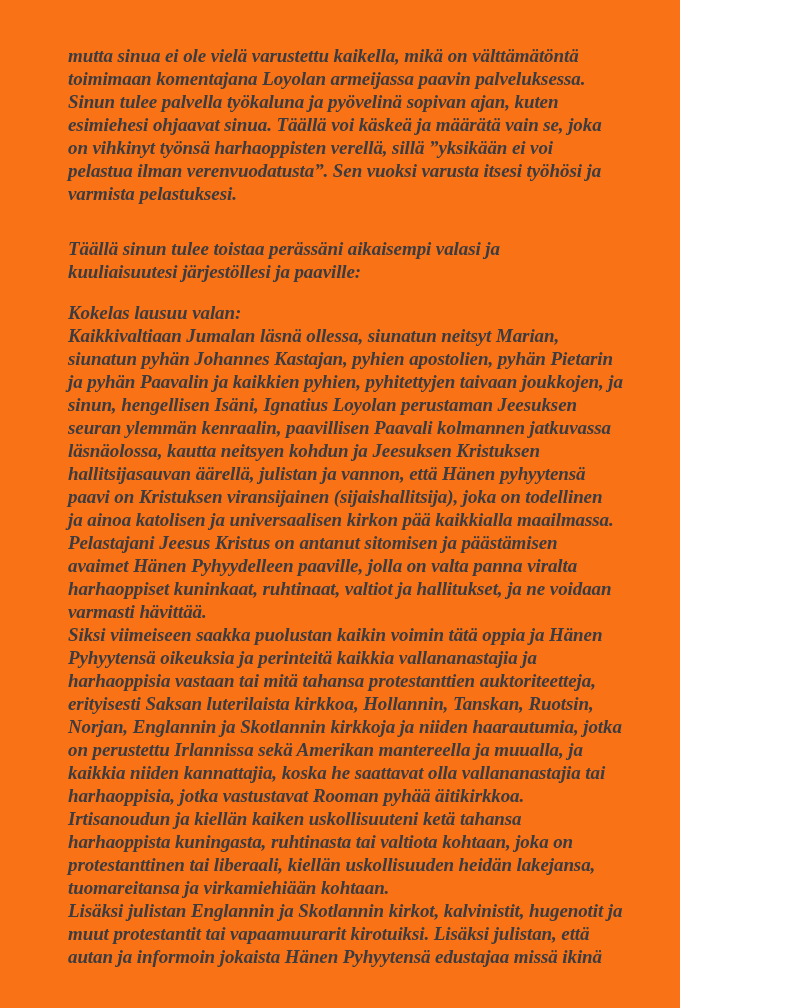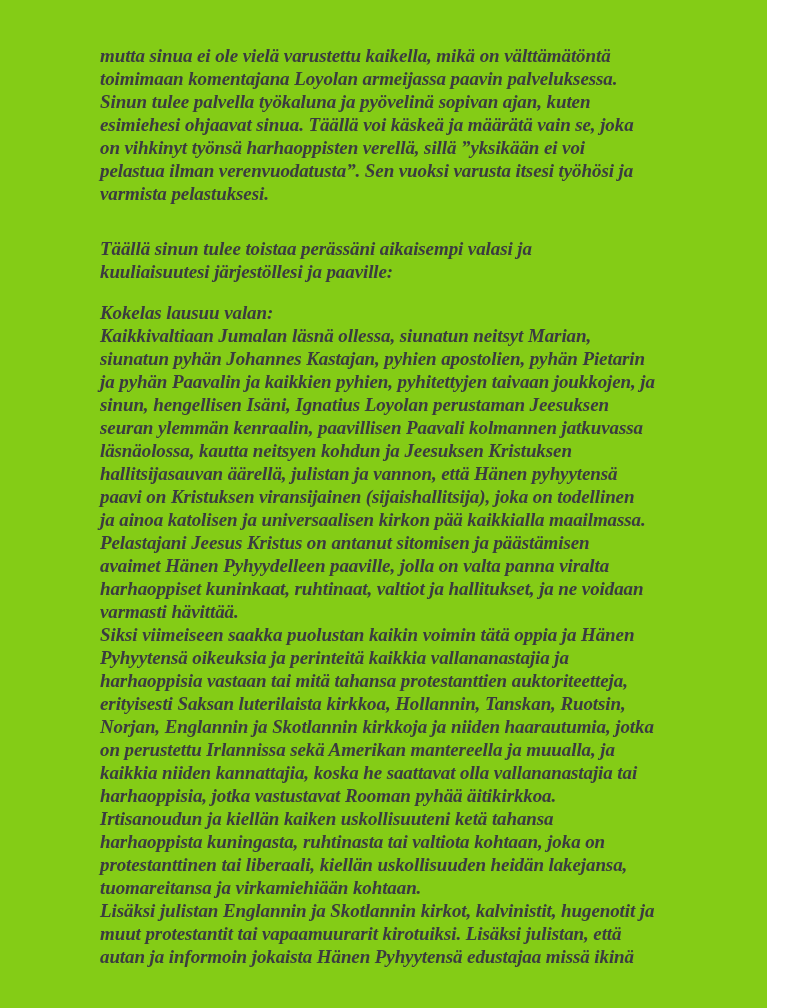--- a/index.html
+++ b/index.html
@@ -9,24 +9,24 @@
   }
   body {
     width: 796px;
     height: 1008px;
     overflow: hidden;
     position: relative;
     font-family: "Liberation Serif", serif;
   }
   .page {
     box-sizing: border-box;
-    width: 767px;
+    width: 680px;
     height: 1008px;
-    padding: 44px 48px 0 100px;
-    background: #84cc16;
+    padding: 44px 48px 0 68px;
+    background: #f97316;
   }
   .para {
     margin: 0;
     font-family: "Liberation Serif", serif;
     font-weight: bold;
     font-style: italic;
     font-size: 19px;
     line-height: 23px;
     color: #3b3b40;
     letter-spacing: -0.1px;

